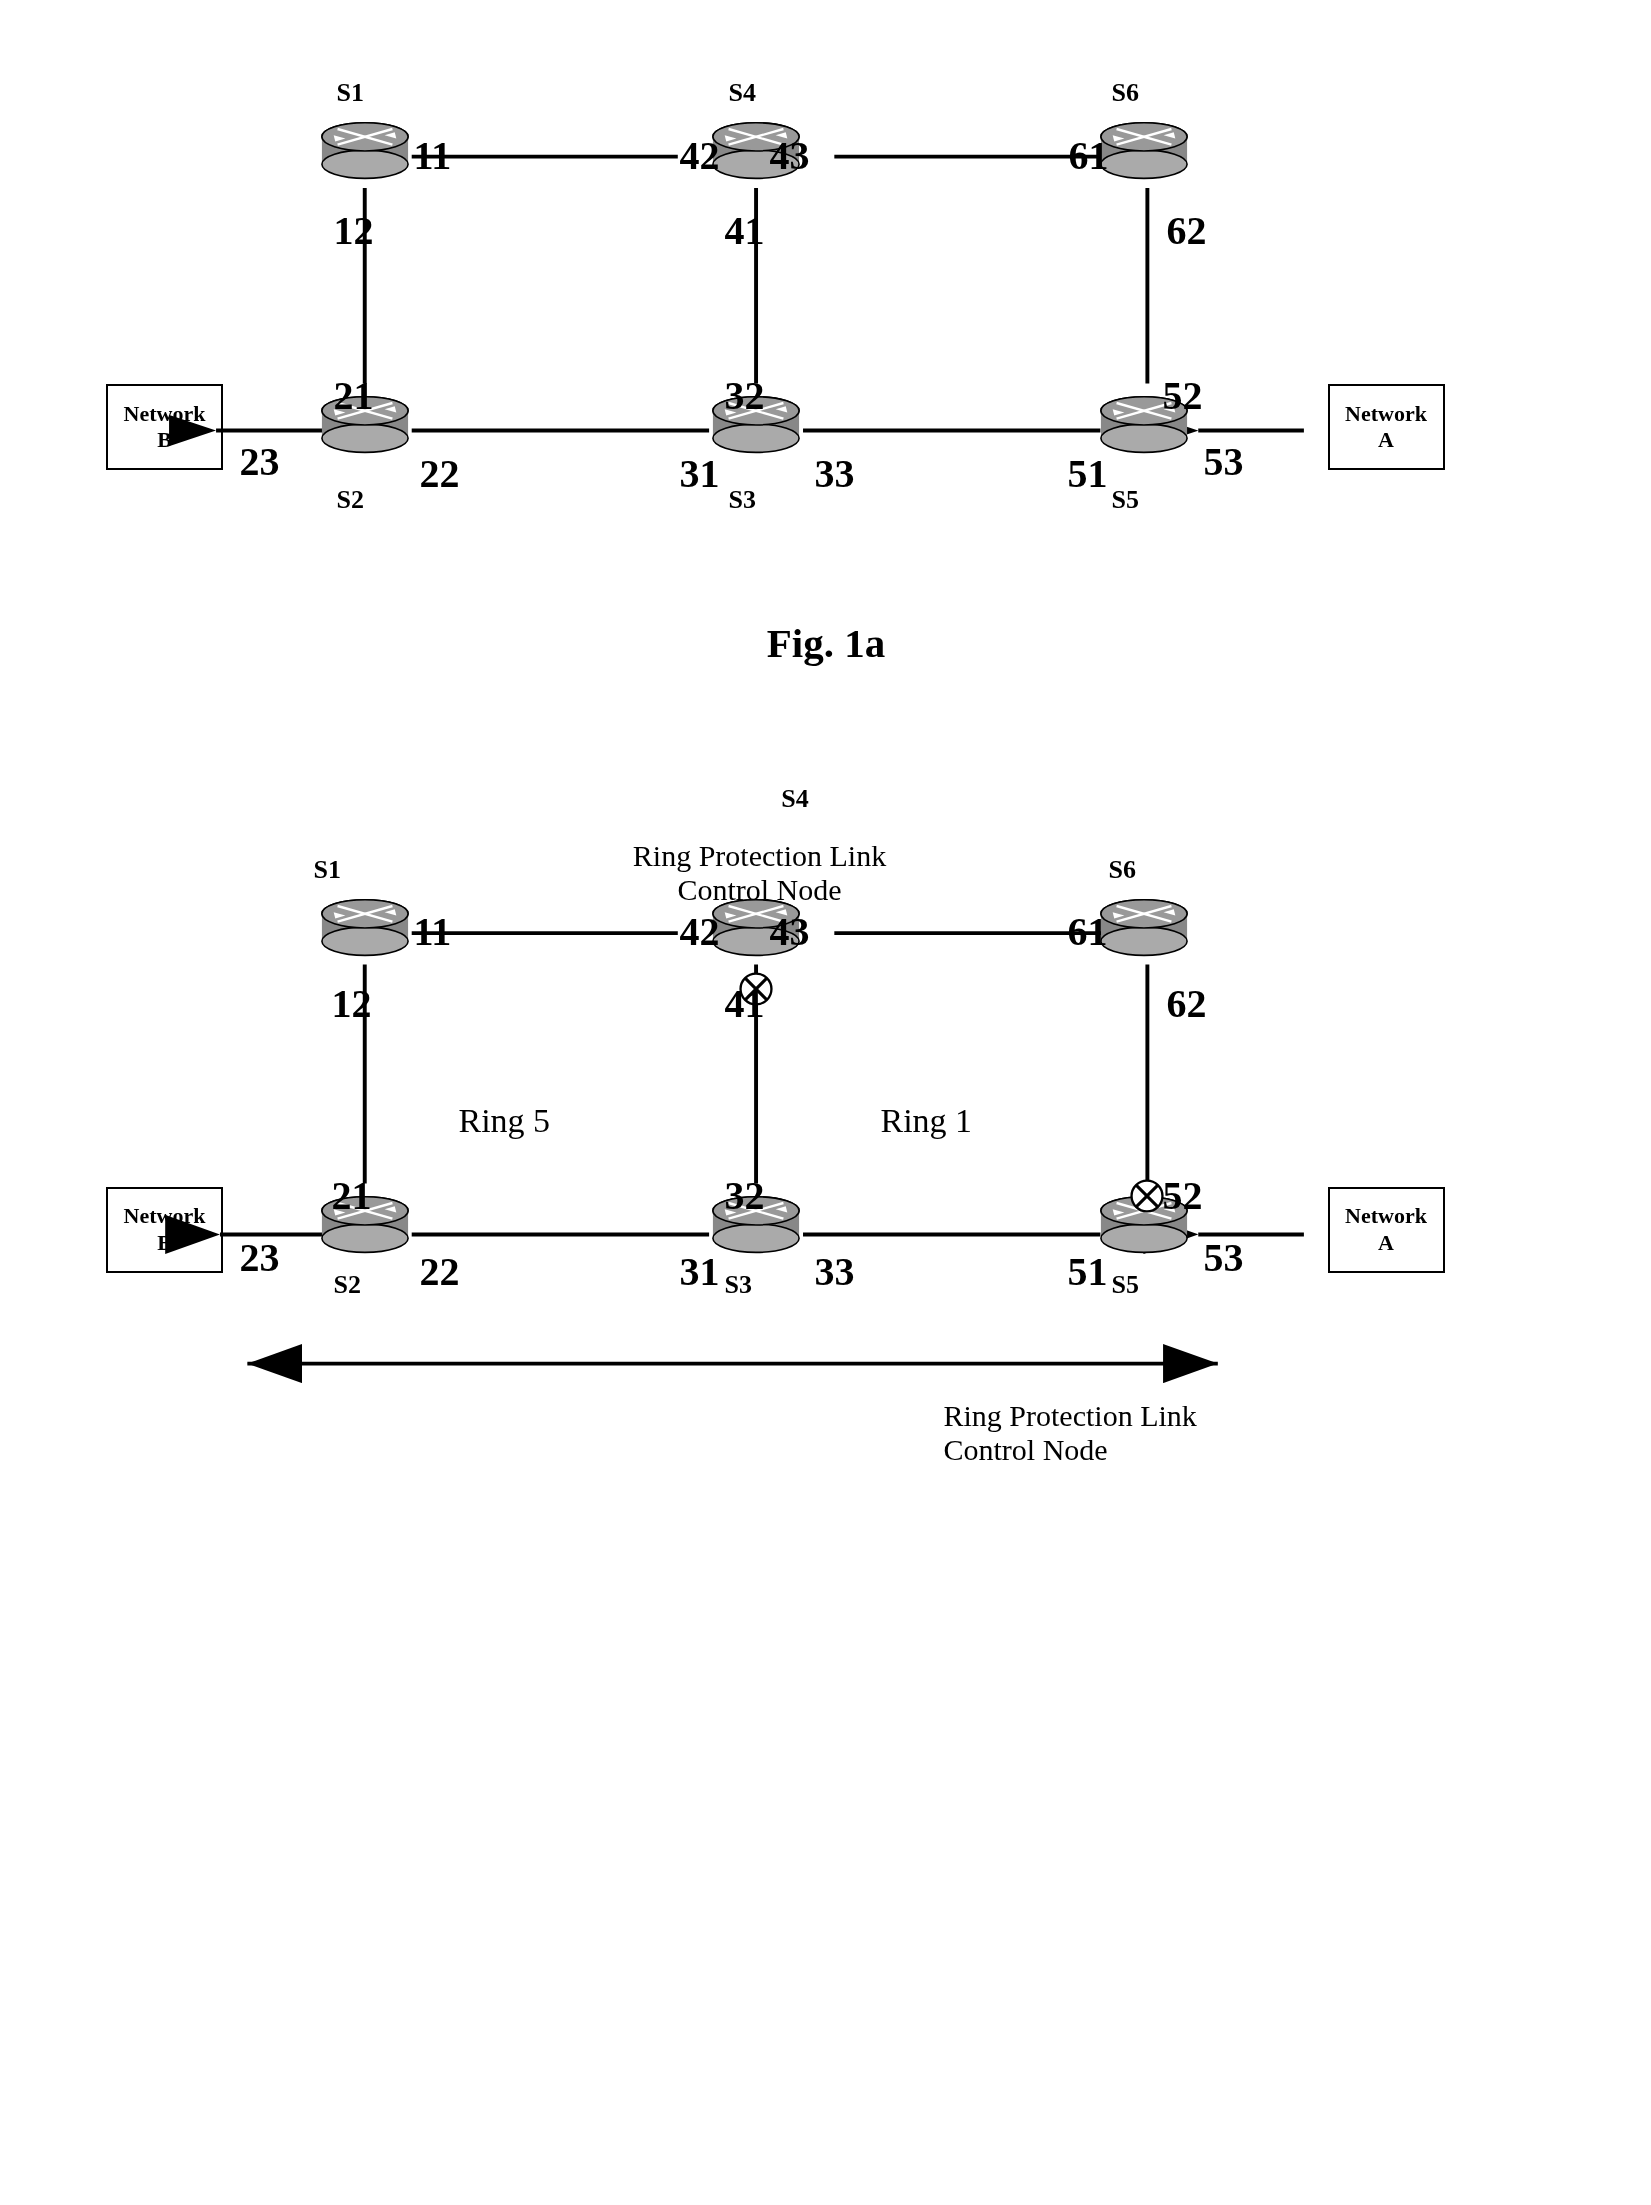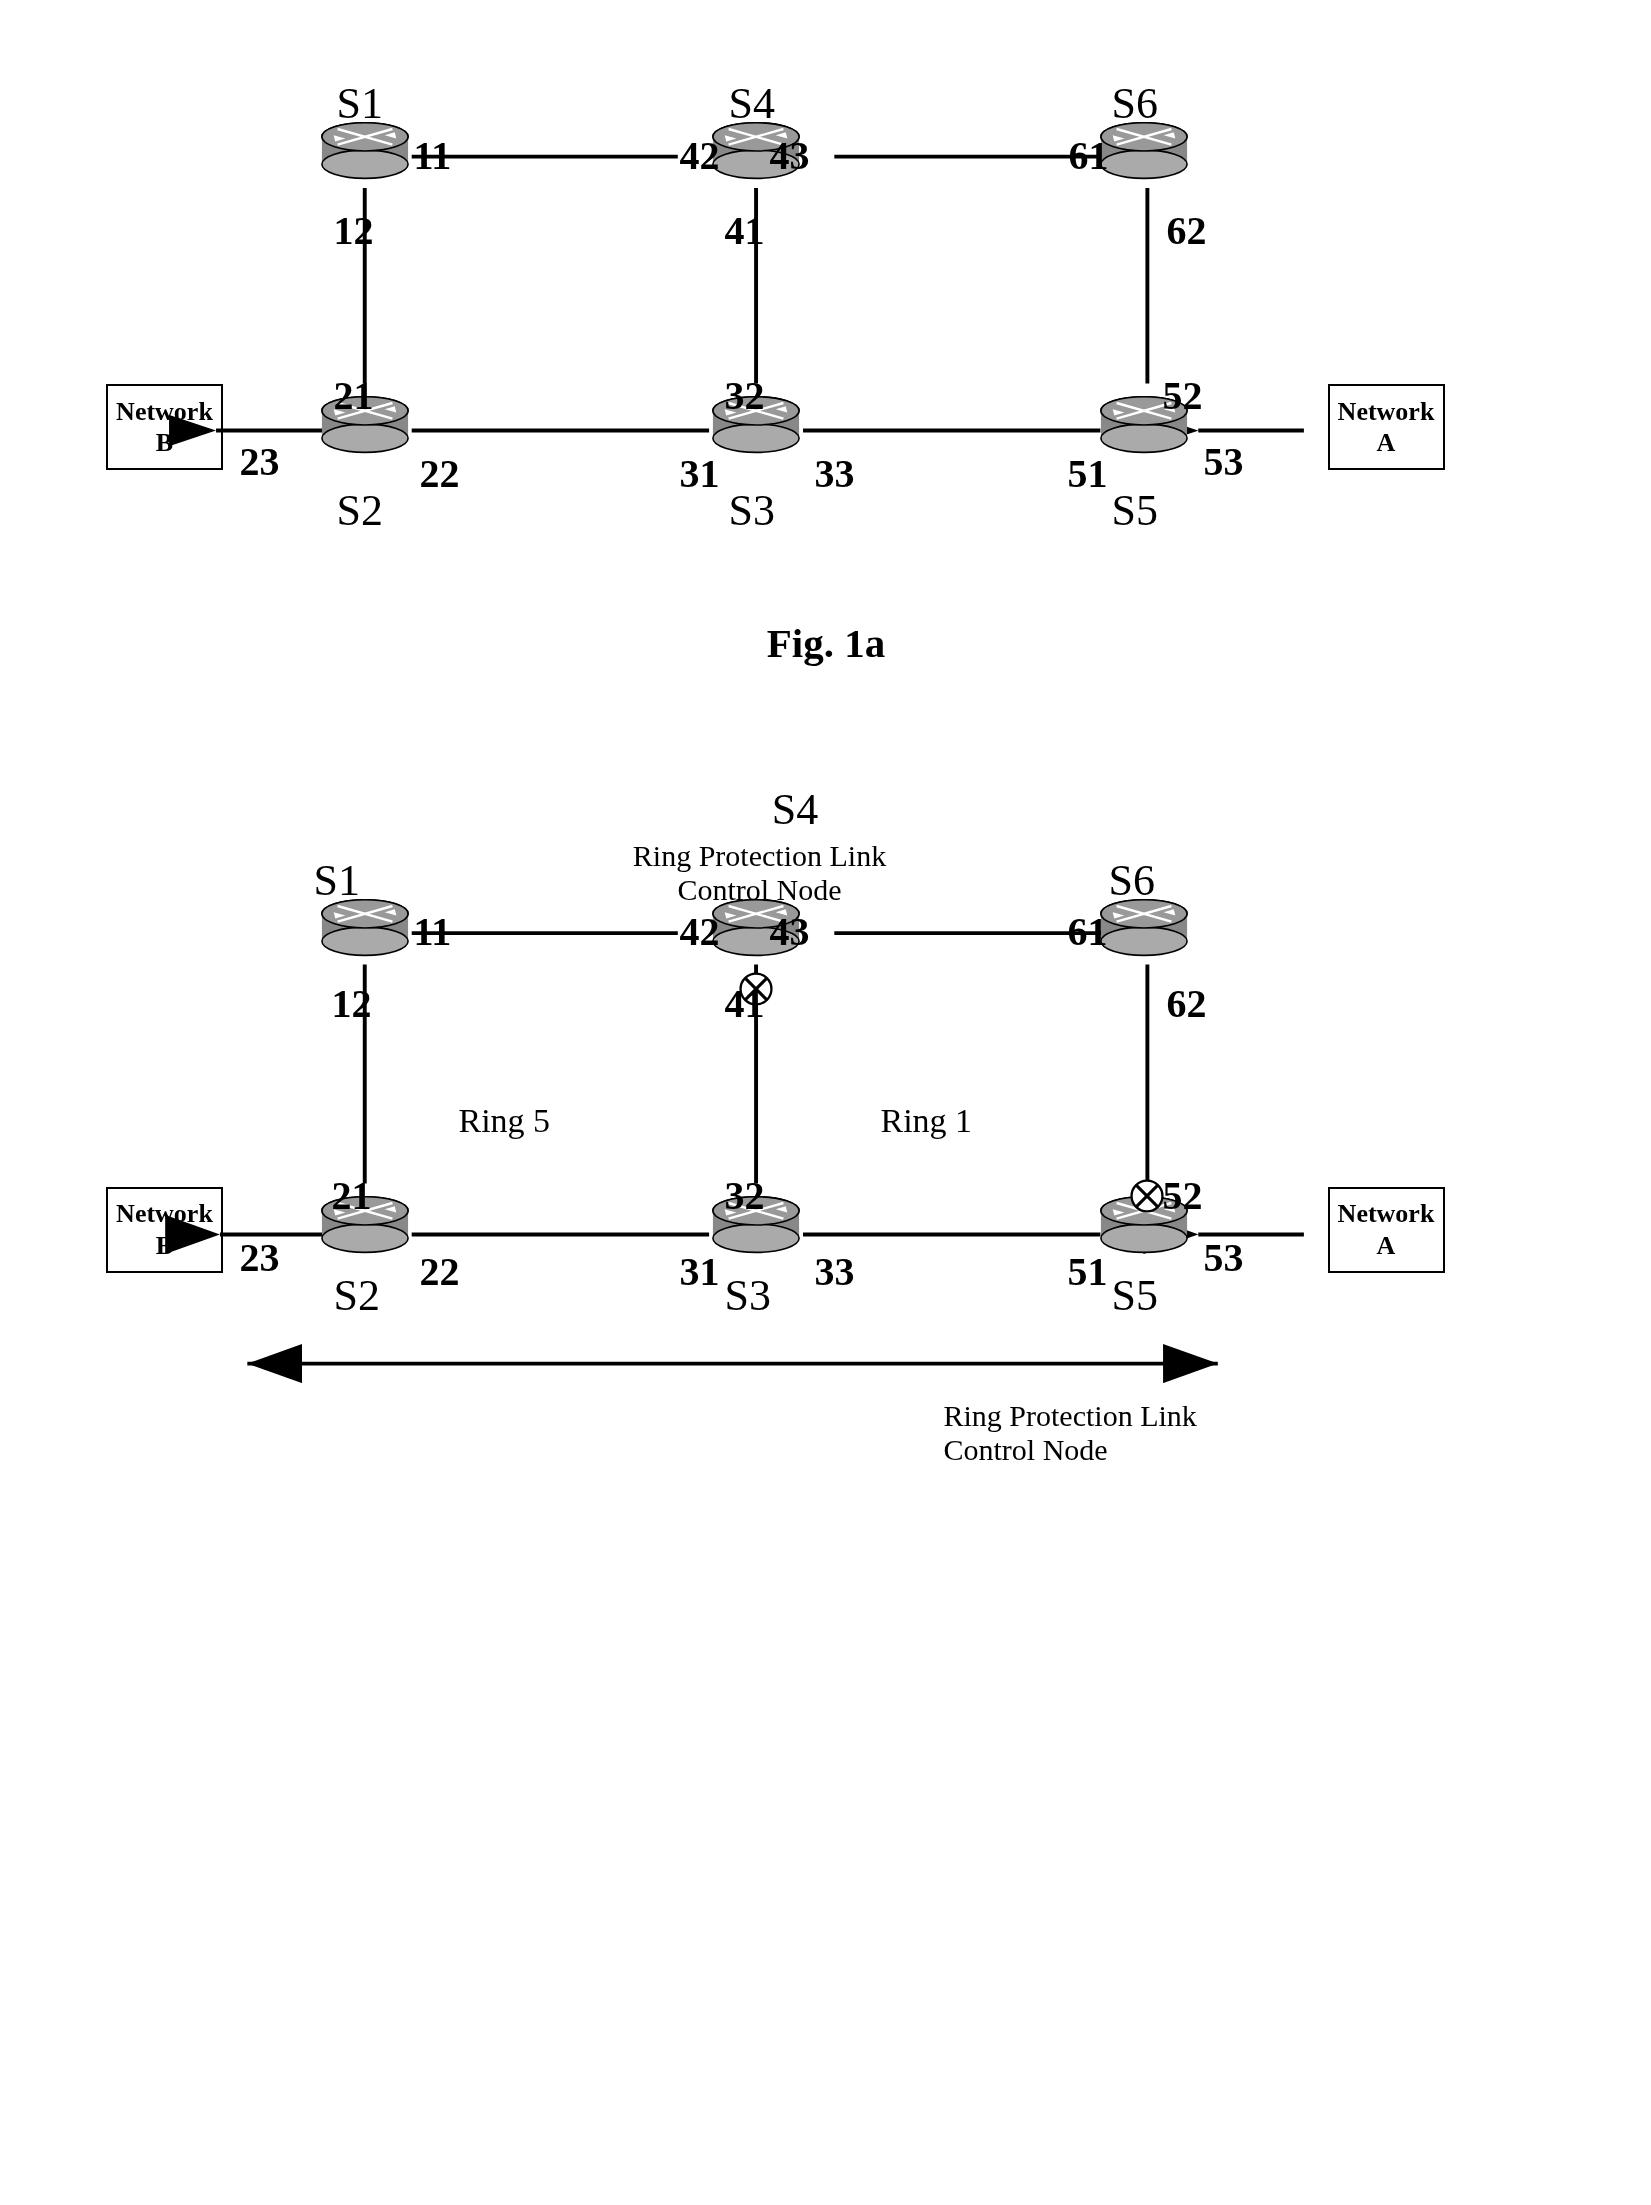--- a/index.html
+++ b/index.html
@@ -59,36 +59,36 @@
     
     .port-label {
       position: absolute;
       font-size: 40px;
       font-weight: bold;
     }
 
     
     .node-label {
       position: absolute;
-      font-size: 44px;
-      font-weight: normal;
+      font-size: 26px;
+      font-weight: bold;
       text-align: center;
     }
 
     
     .network-box {
       position: absolute;
       width: 117px;
       height: 86px;
       border: 2.3px solid #000;
       display: flex;
       align-items: center;
       justify-content: center;
       text-align: center;
-      font-size: 26px;
+      font-size: 22px;
       font-weight: bold;
       line-height: 1.2;
     }
 
     
     .connector-svg {
       position: absolute;
       top: 0;
       left: 0;
       pointer-events: none;

